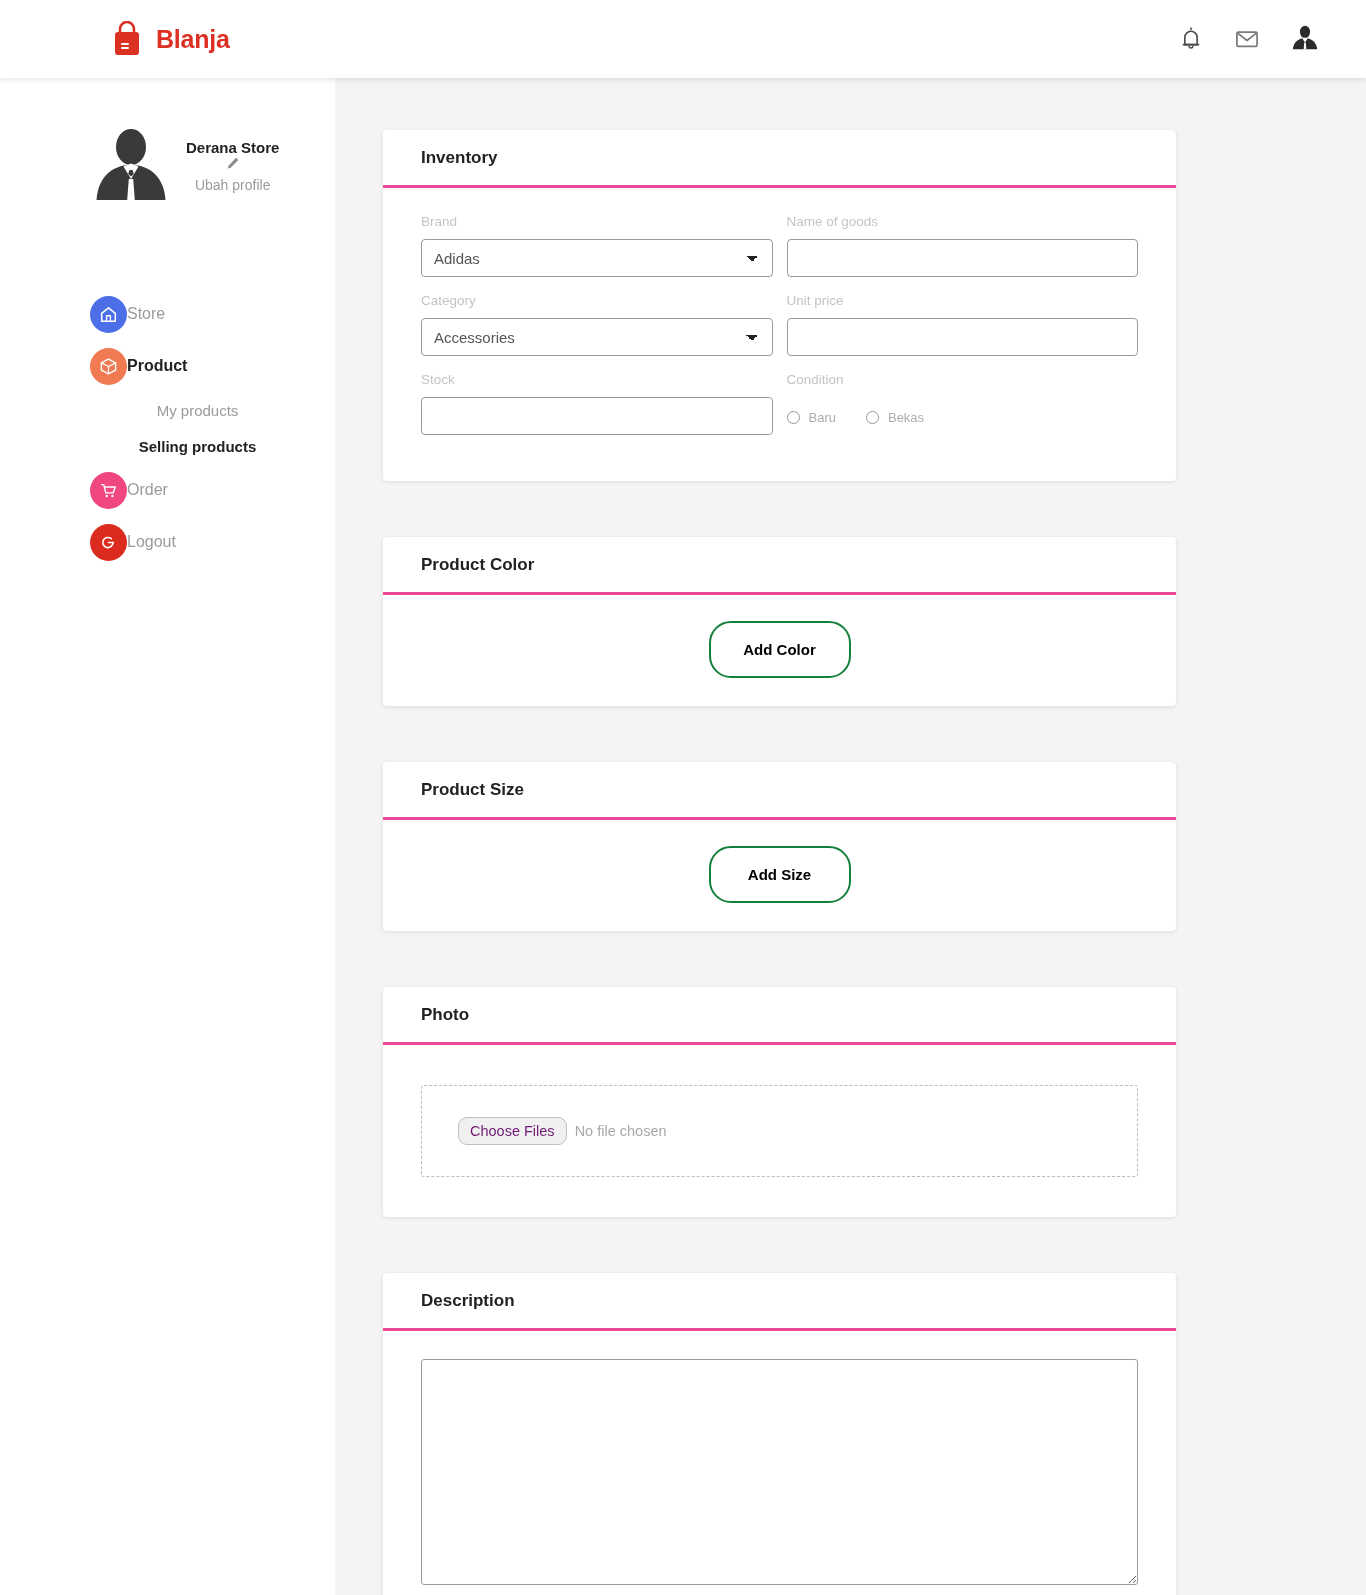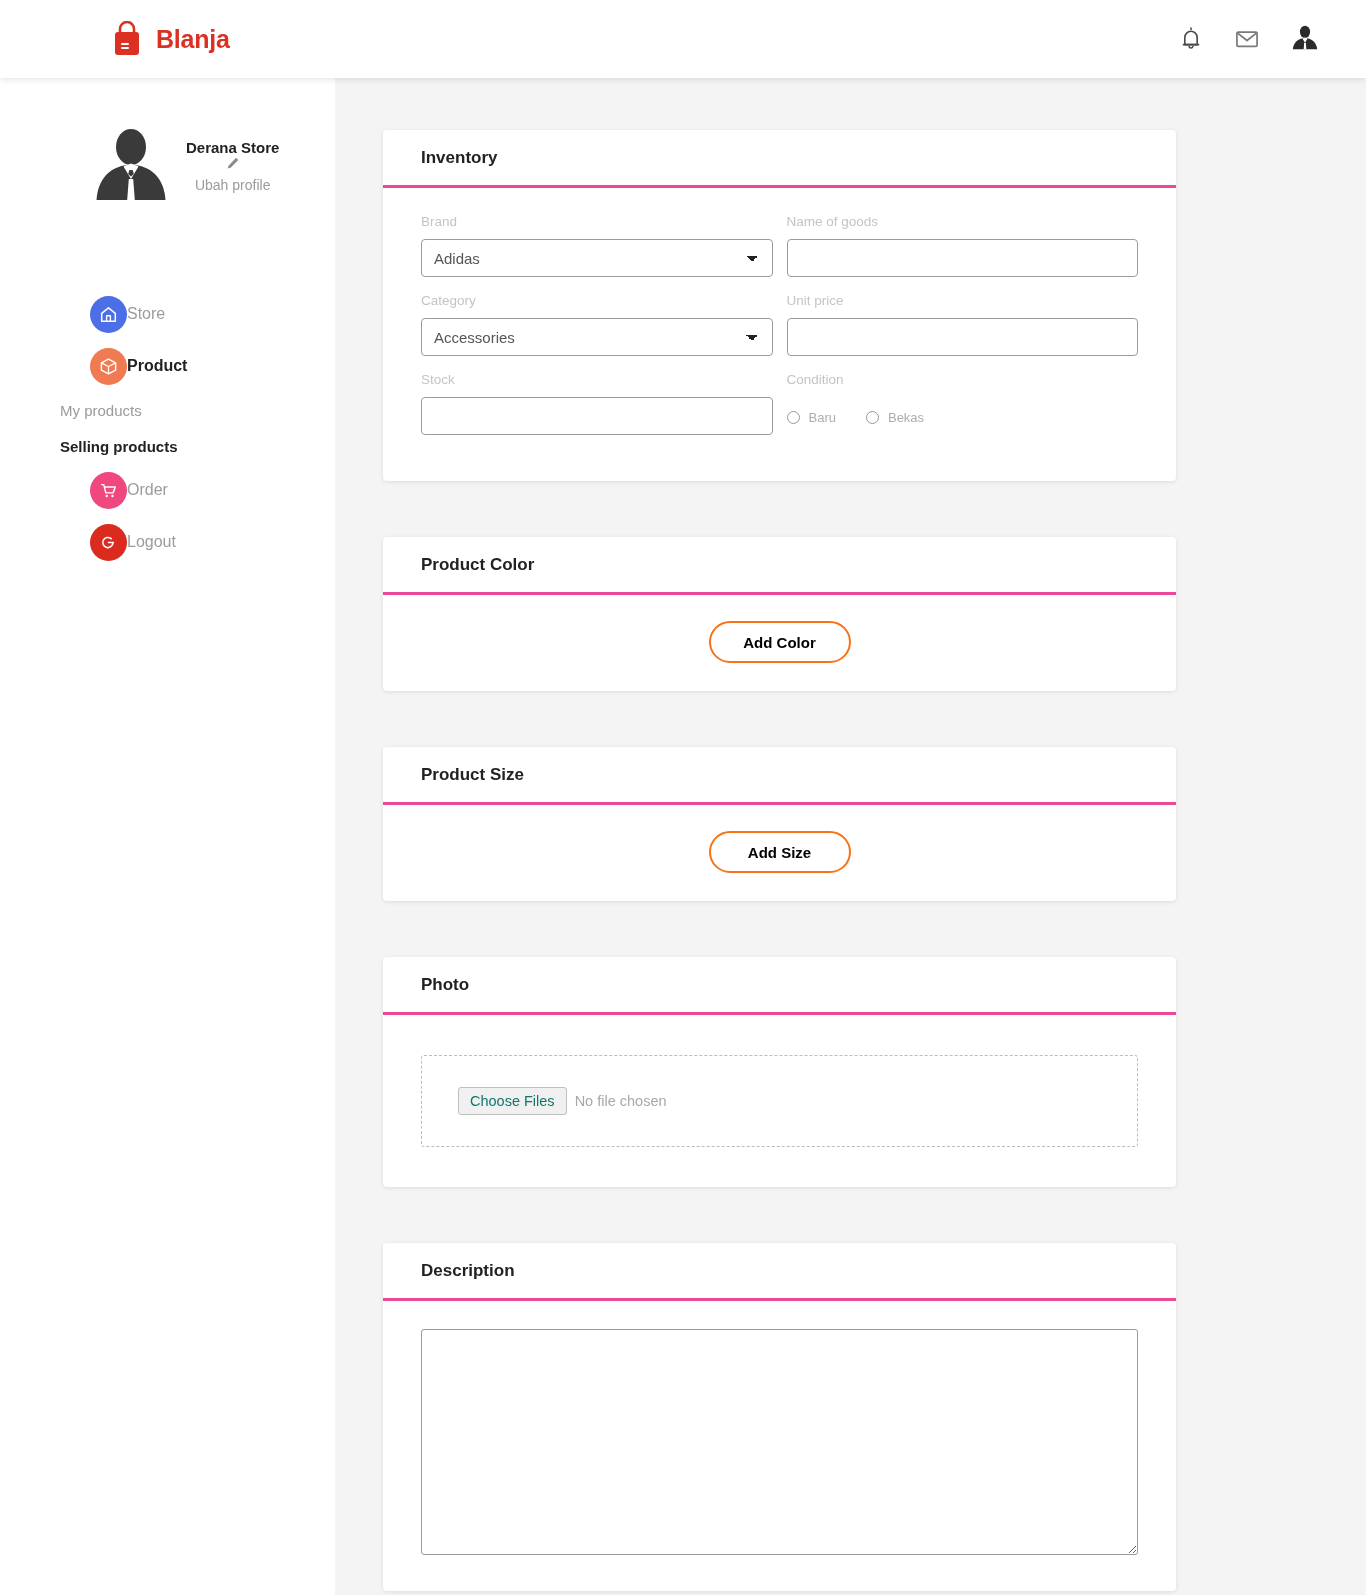--- a/index.html
+++ b/index.html
@@ -108,20 +108,21 @@
     font-size: 16px;
     color: #9B9B9B;
   }
   .nav-label.active { color: #222222; font-weight: bold; }
   .nav-sub {
     padding-left: 60px;
     height: 36px;
     display: flex;
     align-items: center;
     cursor: pointer;
+    justify-content: center;
   }
   .nav-sub .nav-label { font-size: 15px; }
 
   
   .main {
     flex: 1 1 auto;
     background: #F4F4F4;
     padding: 52px 190px 40px 48px;
   }
   .card {
@@ -208,22 +209,22 @@
 
   
   .pill-wrap {
     display: flex;
     justify-content: center;
     align-items: center;
     padding: 26px 0 28px 0;
   }
   .pill-btn {
     min-width: 142px;
-    height: 42px;
-    border: 2px solid #f97316;
+    height: 57px;
+    border: 2px solid #15803d;
     border-radius: 22px;
     background: #ffffff;
     font-family: "Liberation Sans", sans-serif;
     font-size: 15px;
     font-weight: bold;
     color: #000000;
     cursor: pointer;
     padding: 0 22px;
   }
 
@@ -233,23 +234,23 @@
     border-radius: 3px;
     height: 92px;
     display: flex;
     align-items: center;
     padding: 0 36px;
     margin: 14px 0 10px 0;
   }
   .file-ctl { display: flex; align-items: center; gap: 8px; }
   .file-btn {
     border: 1px solid #BFBFBF;
-    border-radius: 3px;
+    border-radius: 9px;
     background: #F0F0F0;
-    color: #0f766e;
+    color: #701a75;
     font-family: "Liberation Sans", sans-serif;
     font-size: 14.5px;
     padding: 5px 11px;
     cursor: pointer;
   }
   .file-status { font-size: 14.5px; color: #A8A8A8; }
 
   
   .desc-area {
     width: 100%;

